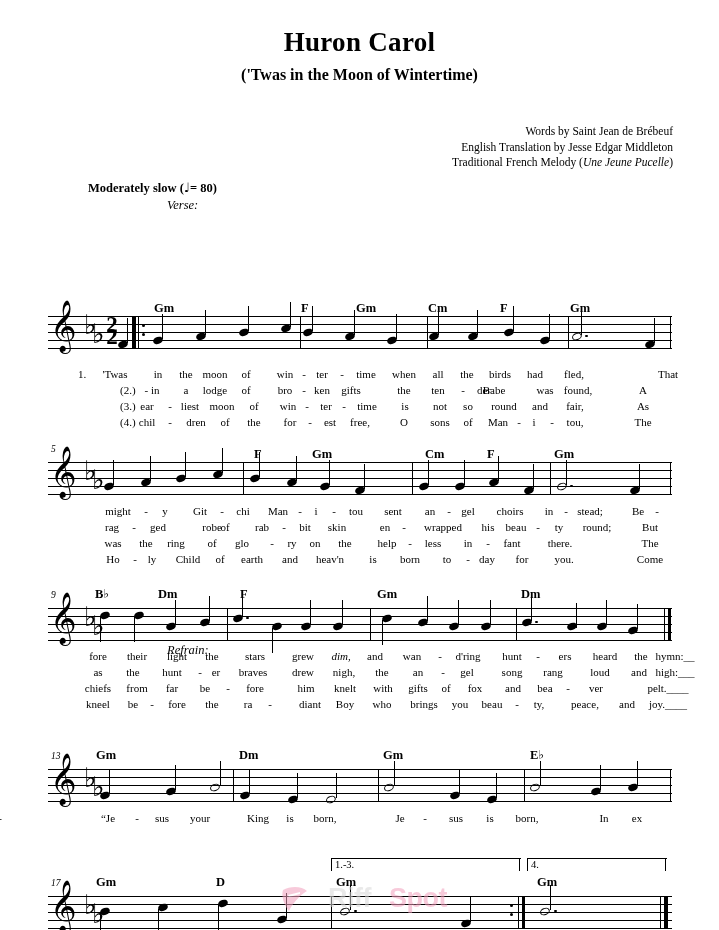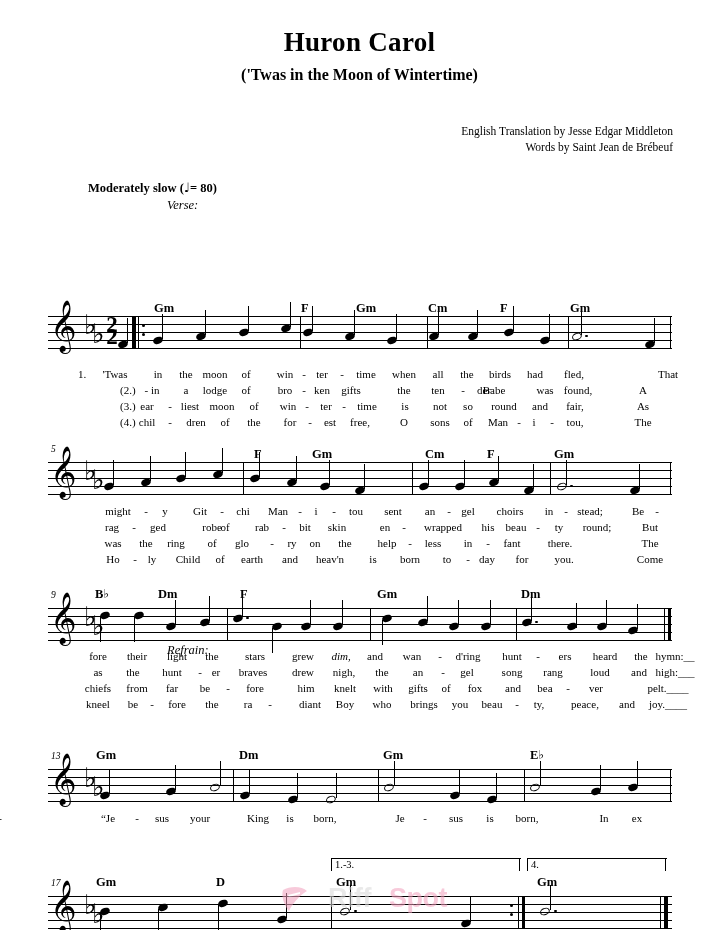--- a/index.html
+++ b/index.html
@@ -143,22 +143,23 @@
   .wm-riff { color:#d8d8d8; }
   .wm-spot { color:#f2a0bd; }
 </style>
 </head>
 <body>
 
 <div class="title">Huron Carol</div>
 <div class="subtitle">('Twas in the Moon of Wintertime)</div>
 
 <div class="credits">
+  <div>Words by Saint Jean de Brébeuf</div>
   <div>English Translation by Jesse Edgar Middleton</div>
-  <div>Words by Saint Jean de Brébeuf</div>
+  <div><span>Traditional French Melody (</span><span class="it">Une Jeune Pucelle</span><span>)</span></div>
 </div>
 
 <div class="tempo"><span>Moderately slow  (</span><span class="note-gly">♩</span><span>= 80)</span></div>
 
 <div class="sectionlabel" style="left:167px; top:198px;">Verse:</div>
 <div class="sectionlabel" style="left:167px; top:643px;">Refrain:</div>
 
 <div class="system">
   <div class="staff" style="top:232px;">
     <div class="ln"></div>

